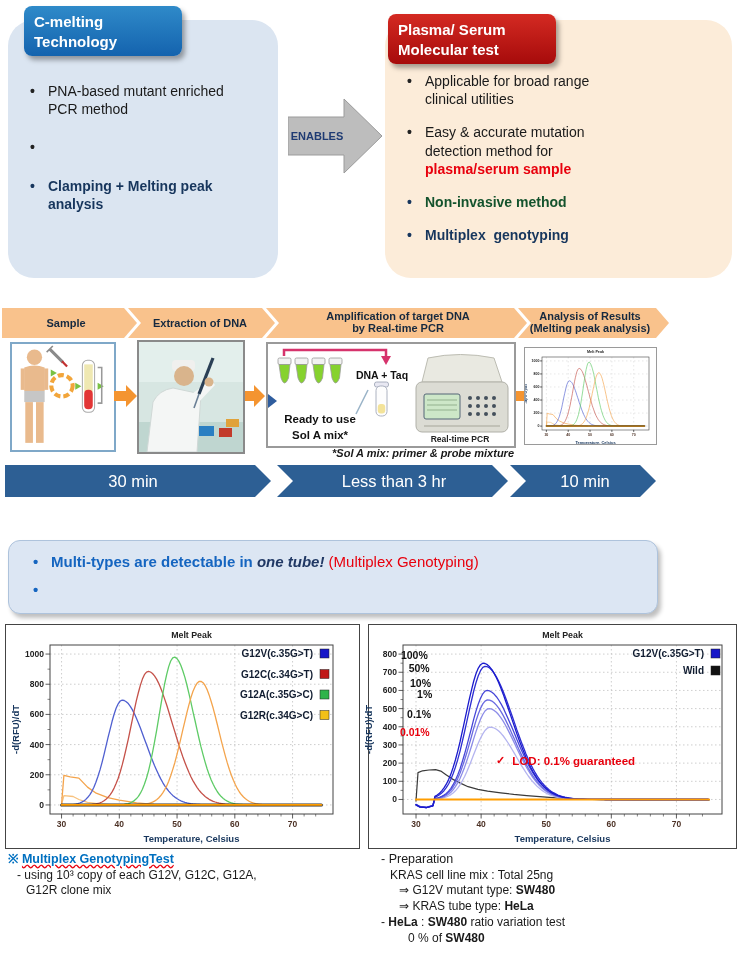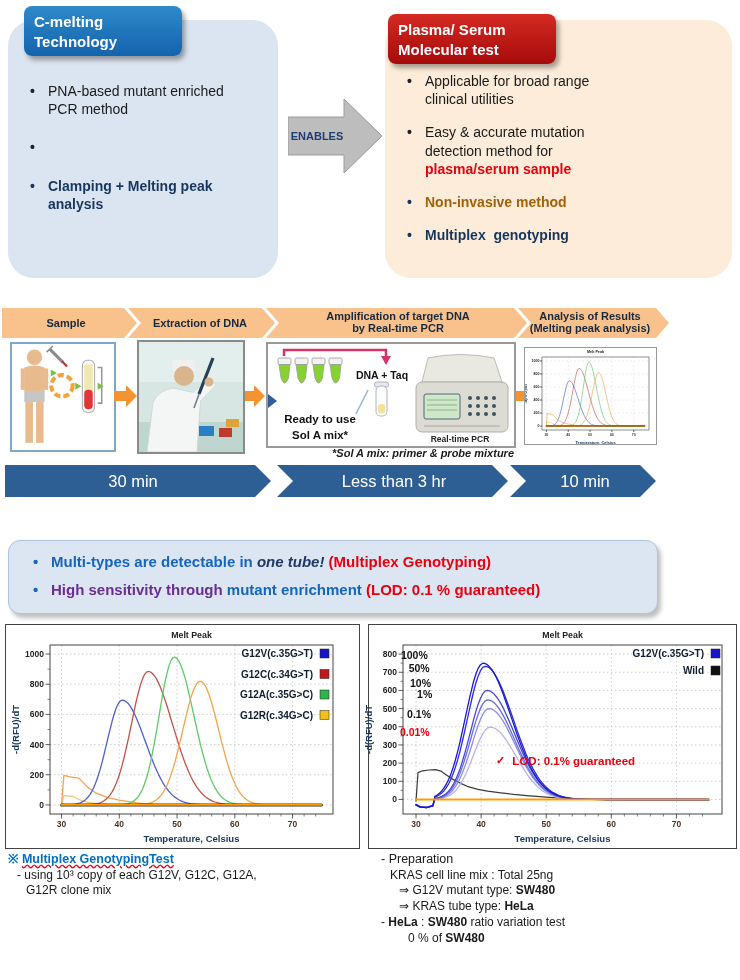--- a/index.html
+++ b/index.html
@@ -109,21 +109,21 @@
           <span class="dot" style="color: rgb(34, 34, 34);">•</span>
           <div>
             <div class="rich-line"><span>Easy &amp; accurate mutation</span></div>
             <div class="rich-line"><span>detection method for</span></div>
             <div class="rich-line"><span style="color: rgb(232, 0, 13); font-weight: bold;">plasma/serum sample</span></div>
           </div>
         </div>
         <div class="bullet-row">
           <span class="dot" style="color: rgb(23, 54, 93);">•</span>
           <div>
-            <div class="rich-line"><span style="color: #a16207; font-weight: bold;">Non-invasive method</span></div>
+            <div class="rich-line"><span style="color: #14532d; font-weight: bold;">Non-invasive method</span></div>
           </div>
         </div>
         <div class="bullet-row">
           <span class="dot" style="color: rgb(23, 54, 93);">•</span>
           <div>
             <div class="rich-line"><span style="color: rgb(23, 54, 93); font-weight: bold;">Multiplex  genotyping</span></div>
           </div>
         </div>
       </div>
   </div>
@@ -318,28 +318,25 @@
     <polygon points="510,3 640,3 656,19 640,35 510,35 526,19" fill="#2d5f94"></polygon>
     <text x="133" y="25" text-anchor="middle" font-size="16.5" fill="#ffffff">30 min</text>
     <text x="394" y="25" text-anchor="middle" font-size="16.5" fill="#ffffff">Less than 3 hr</text>
     <text x="585" y="25" text-anchor="middle" font-size="16.5" fill="#ffffff">10 min</text>
   </svg>
 
   <div class="highlights">
       <div class="bullet-row">
         <span class="dot" style="color: rgb(21, 101, 192);">•</span>
         <div>
-          <div class="rich-line"><span style="color: rgb(21, 101, 192); font-weight: bold;">Multi-types are detectable in </span><span style="color: rgb(32, 56, 100); font-weight: bold; font-style: italic;">one tube! </span><span style="color: rgb(232, 0, 13); font-weight: bold; text-align: right;">(Multiplex Genotyping)</span></div>
+          <div class="rich-line"><span style="color: rgb(21, 101, 192); font-weight: bold;">Multi-types are detectable in </span><span style="color: rgb(32, 56, 100); font-weight: bold; font-style: italic;">one tube! </span><span style="color: rgb(232, 0, 13); font-weight: normal; text-align: right;">(Multiplex Genotyping)</span></div>
         </div>
       </div>
       <div class="bullet-row">
         <span class="dot" style="color: rgb(21, 101, 192);">•</span>
-        <div>
-          <div class="rich-line"><span style="color: rgb(106, 45, 145); font-weight: bold;">High sensitivity through </span><span style="color: rgb(21, 101, 192); font-weight: bold;">mutant enrichment </span><span style="color: rgb(232, 0, 13); font-weight: bold;">(LOD: 0.1 % guaranteed)</span></div>
-        </div>
       </div>
     </div>
 
   <div class="chart-frame chart-left">
     <svg width="100%" height="100%" viewBox="0 0 353 223">
         <rect x="44" y="20" width="283" height="169" fill="#ffffff"></rect>
         <line x1="55.55102040816327" y1="20" x2="55.55102040816327" y2="189" stroke="#b9b9b9" stroke-width="0.7" stroke-dasharray="1.5 2.5"></line>
         <line x1="113.3061224489796" y1="20" x2="113.3061224489796" y2="189" stroke="#b9b9b9" stroke-width="0.7" stroke-dasharray="1.5 2.5"></line>
         <line x1="171.0612244897959" y1="20" x2="171.0612244897959" y2="189" stroke="#b9b9b9" stroke-width="0.7" stroke-dasharray="1.5 2.5"></line>
         <line x1="228.81632653061223" y1="20" x2="228.81632653061223" y2="189" stroke="#b9b9b9" stroke-width="0.7" stroke-dasharray="1.5 2.5"></line>

